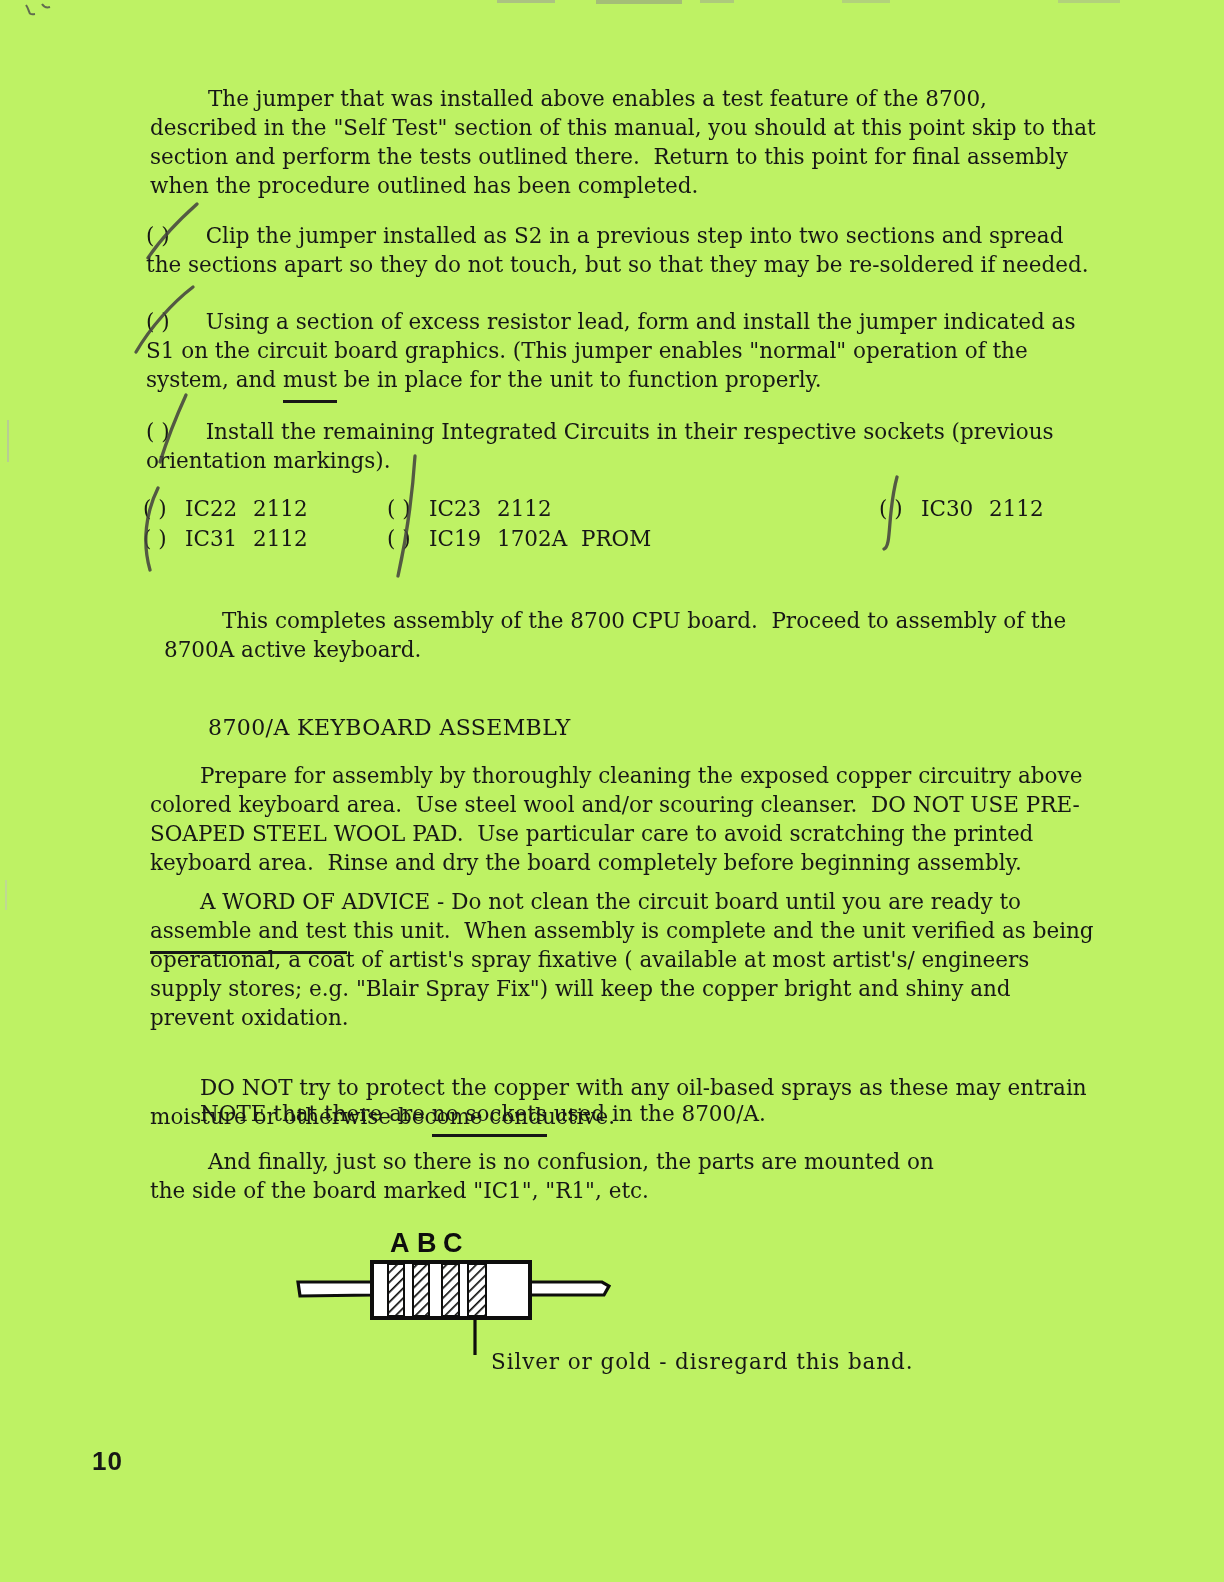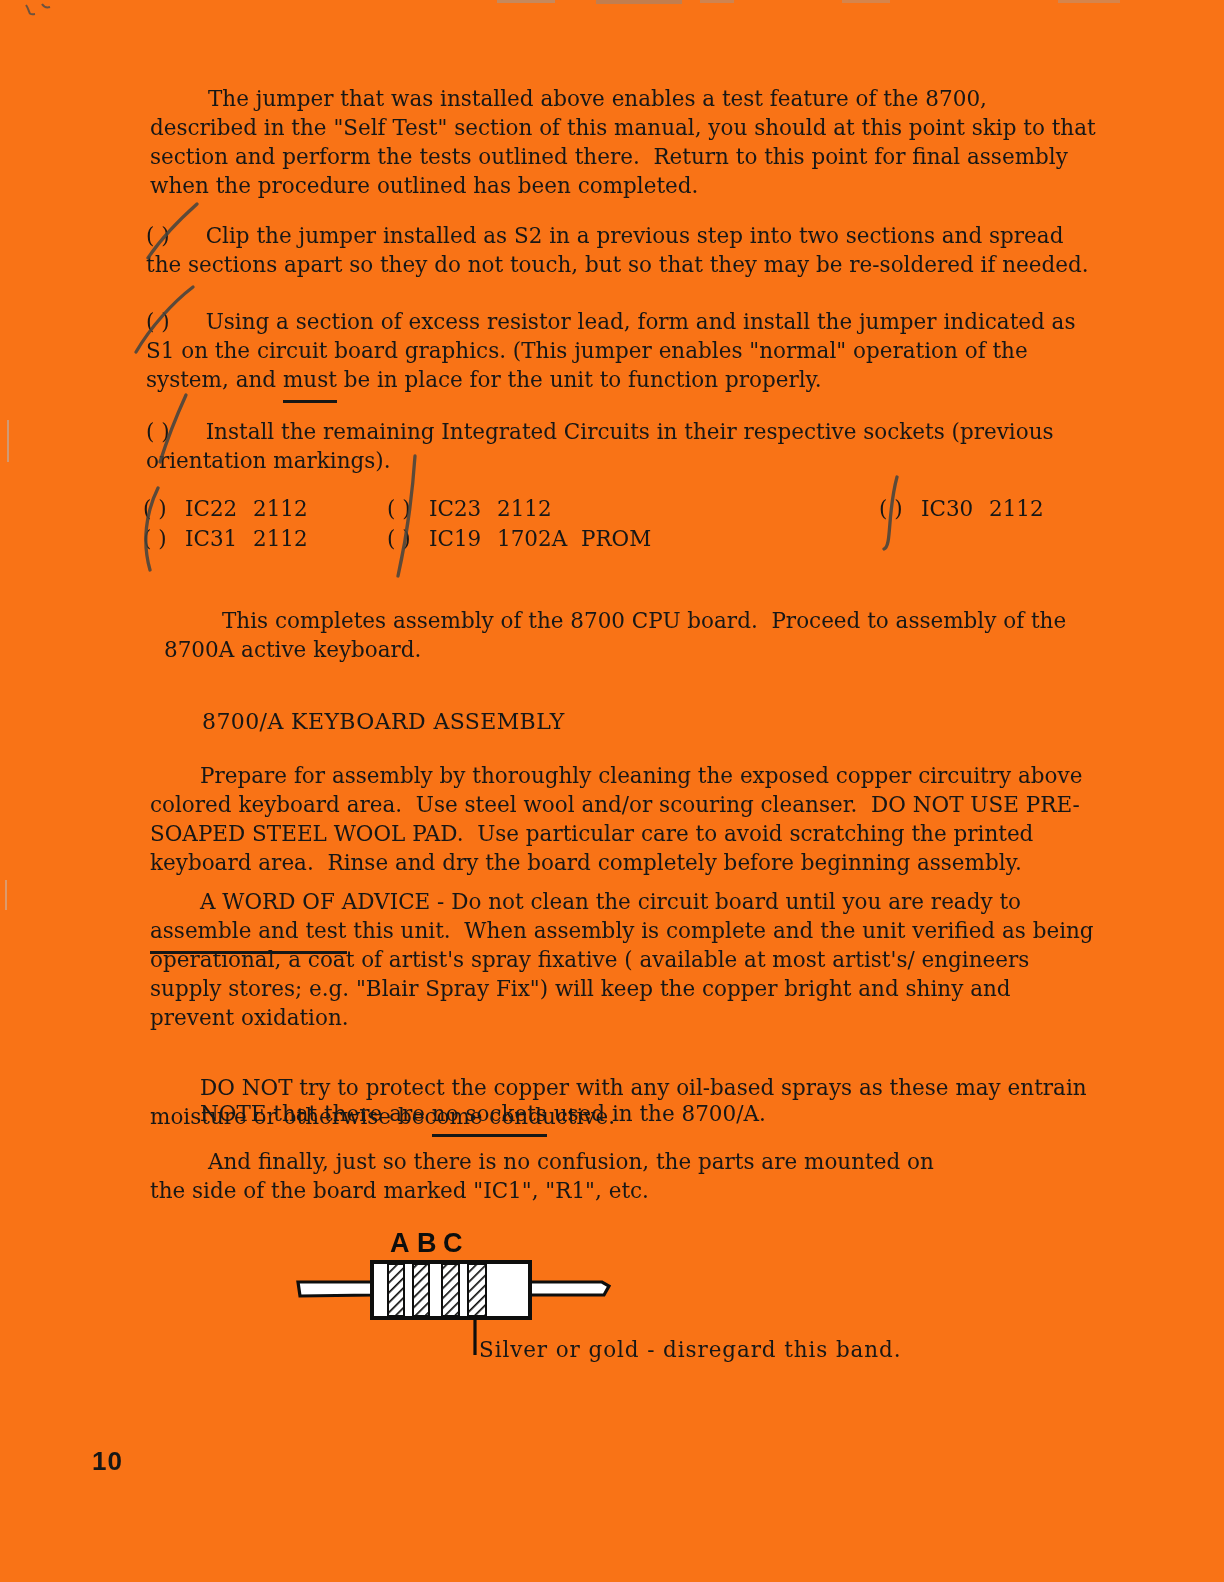--- a/index.html
+++ b/index.html
@@ -1,35 +1,35 @@
 <!DOCTYPE html>
 <html><head>
 <meta charset="utf-8">
 <style>
   html,body { margin:0; padding:0; background:#e8e8e6; }
   .page {
     position:relative; width:1224px; height:1582px; margin:0 auto;
-    background:#f97316; overflow:hidden;
+    background:#bef264; overflow:hidden;
     font-family:"DejaVu Serif", serif; color:#171716;
   }
   .tx {
     position:absolute; font-size:21.5px; line-height:29px;
     white-space:pre-wrap; margin:0;
   }
   .indent   { text-indent:58px; }
   .indent-sm{ text-indent:50px; }
   .ckitem .mk { margin-right:36px; }
   .u { border-bottom:3px solid #171716; padding-bottom:8px; }
-  .heading { position:absolute; font-size:22px; letter-spacing:.4px; margin:2px; font-weight:normal; }
+  .heading { position:absolute; font-size:22px; letter-spacing:.4px; margin:8px; font-weight:normal; }
   .ic-col { position:absolute; font-size:21.5px; }
   .ic-row { display:flex; height:30px; align-items:baseline; }
   .ic-mk   { display:inline-block; width:42px; }
   .ic-name { display:inline-block; width:68px; }
   .ic-part { white-space:pre; }
-  .caption { position:absolute; font-size:21.5px; letter-spacing:.9px; margin:0; white-space:pre; }
+  .caption { position:absolute; font-size:21.5px; letter-spacing:.9px; margin:12px; white-space:pre; }
   .pagenum {
     position:absolute; left:92px; top:1446px;
     font-family:"Liberation Sans", sans-serif; font-weight:bold;
     font-size:26px; letter-spacing:1px;
   }
   .overlay { position:absolute; left:0; top:0; pointer-events:none; }
   .figure  { position:absolute; left:290px; top:1222px; }
 </style>
 </head>
 <body>

